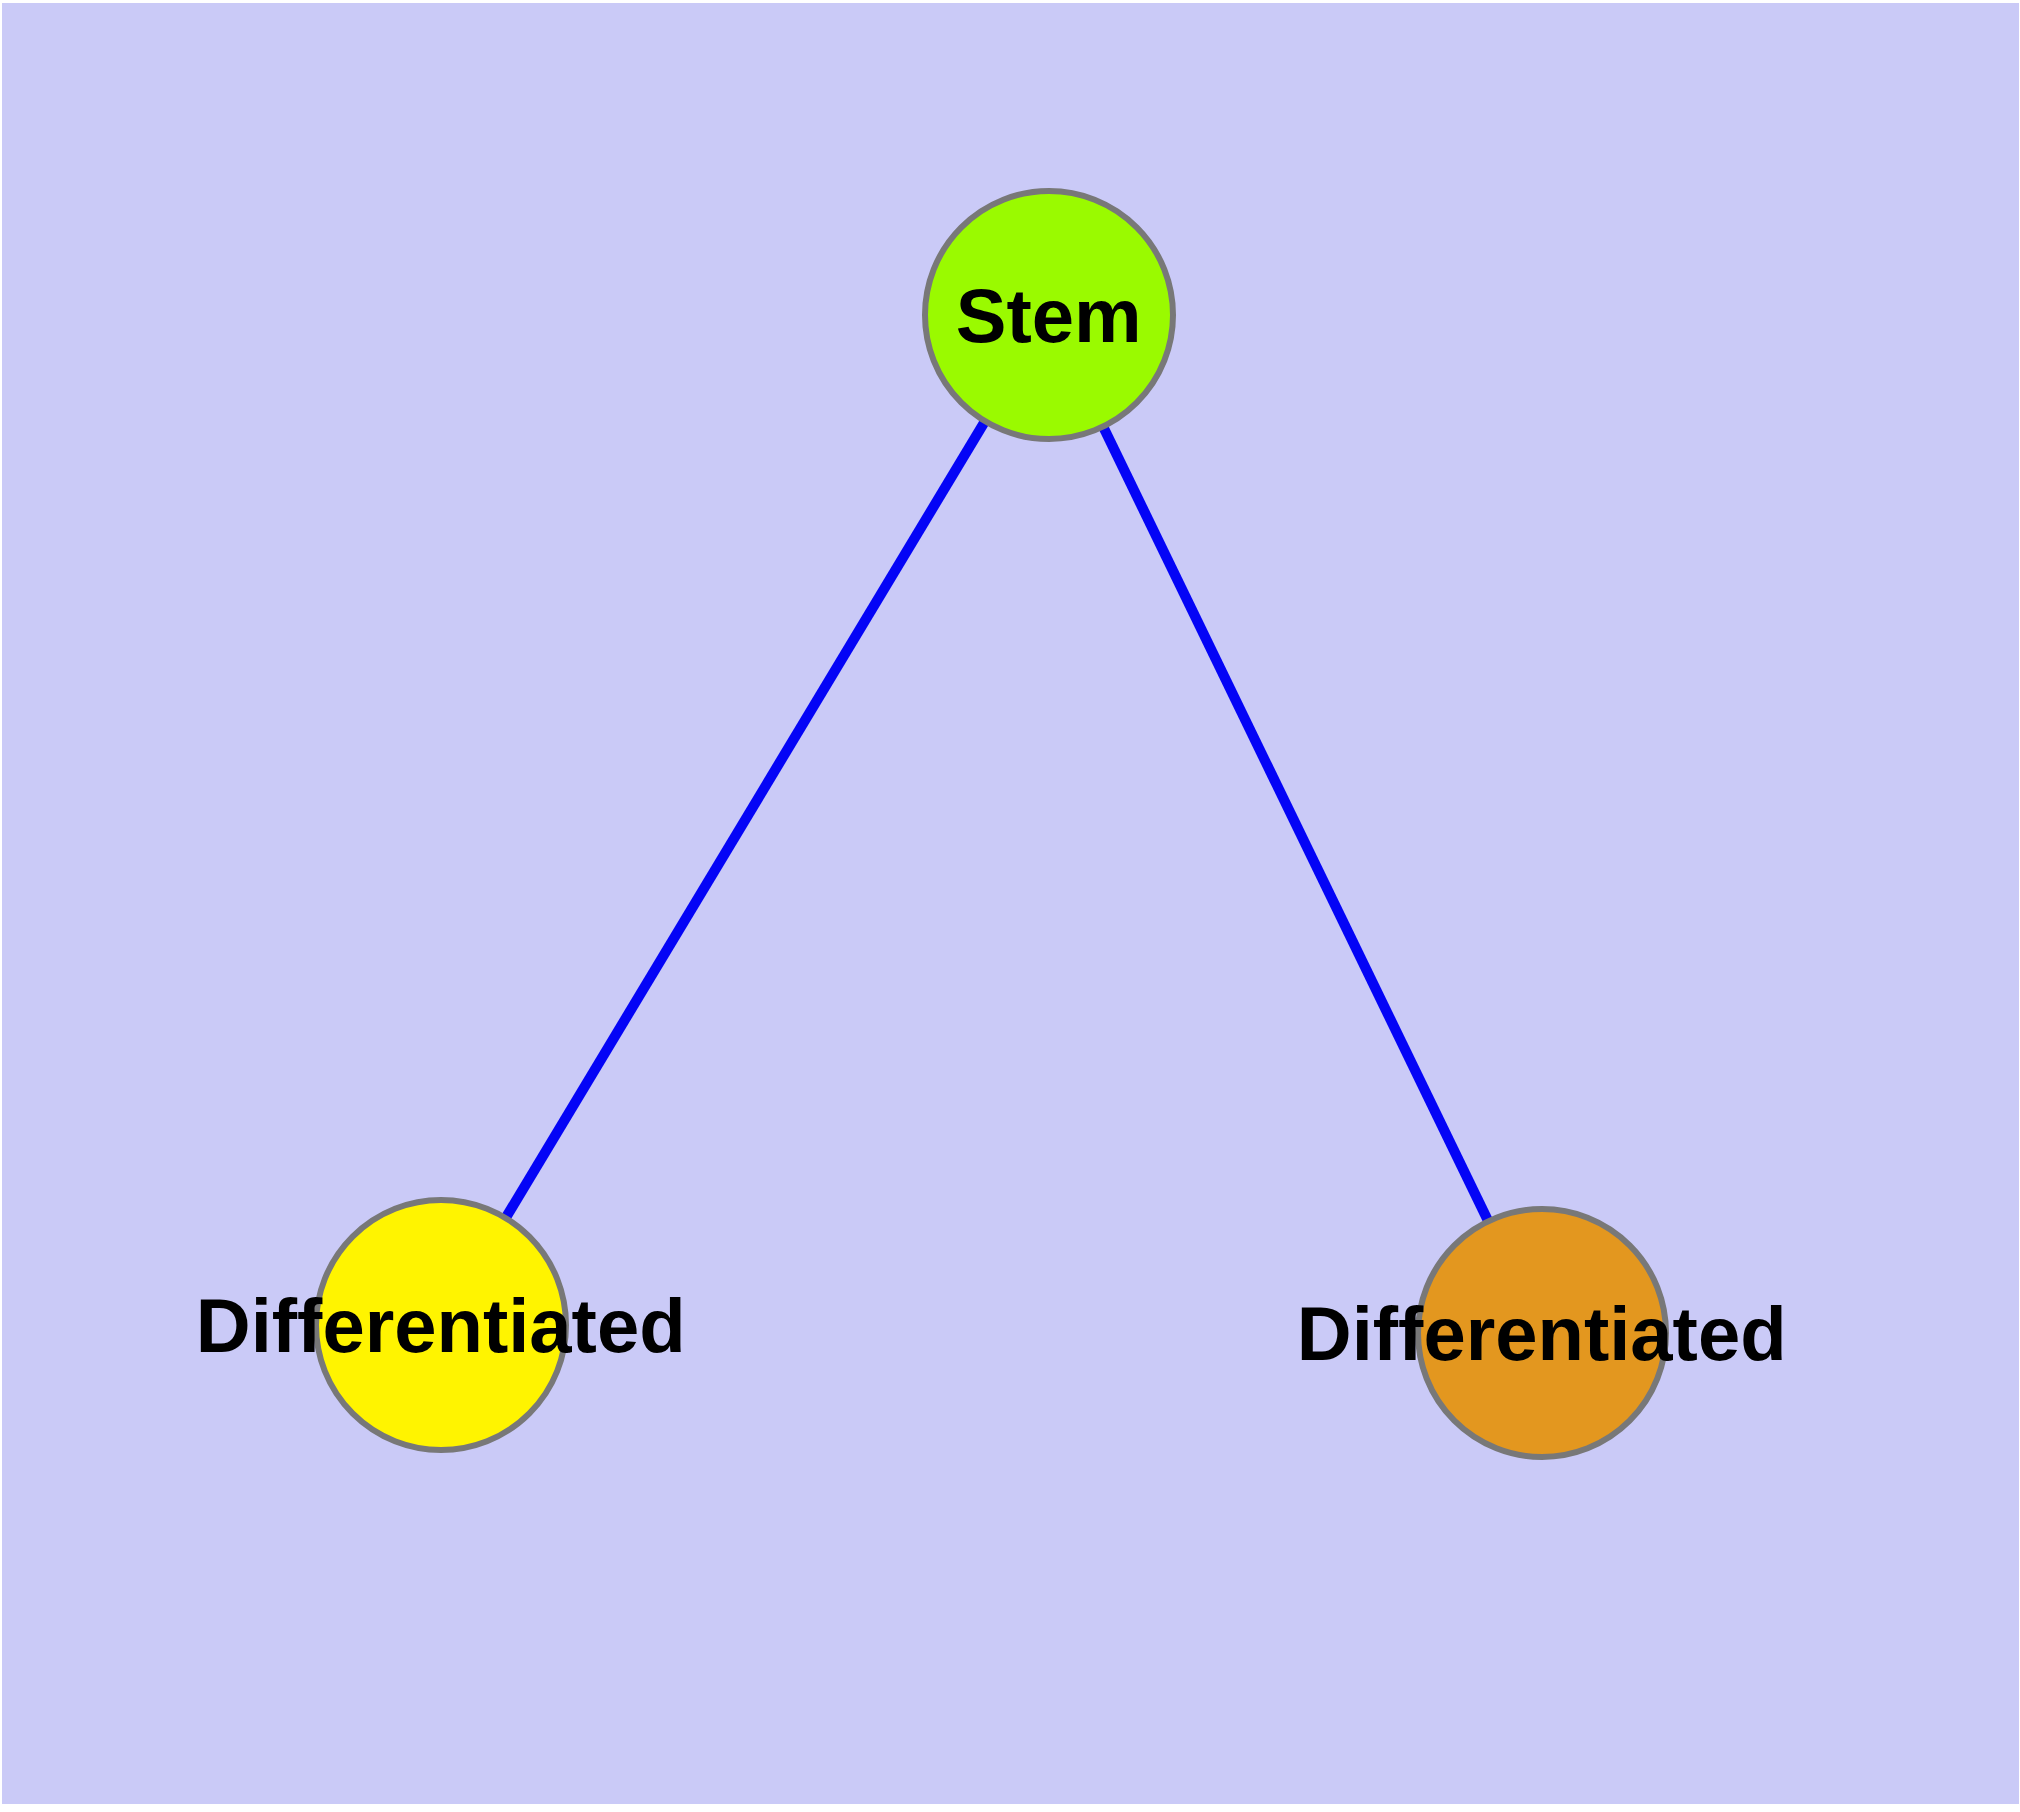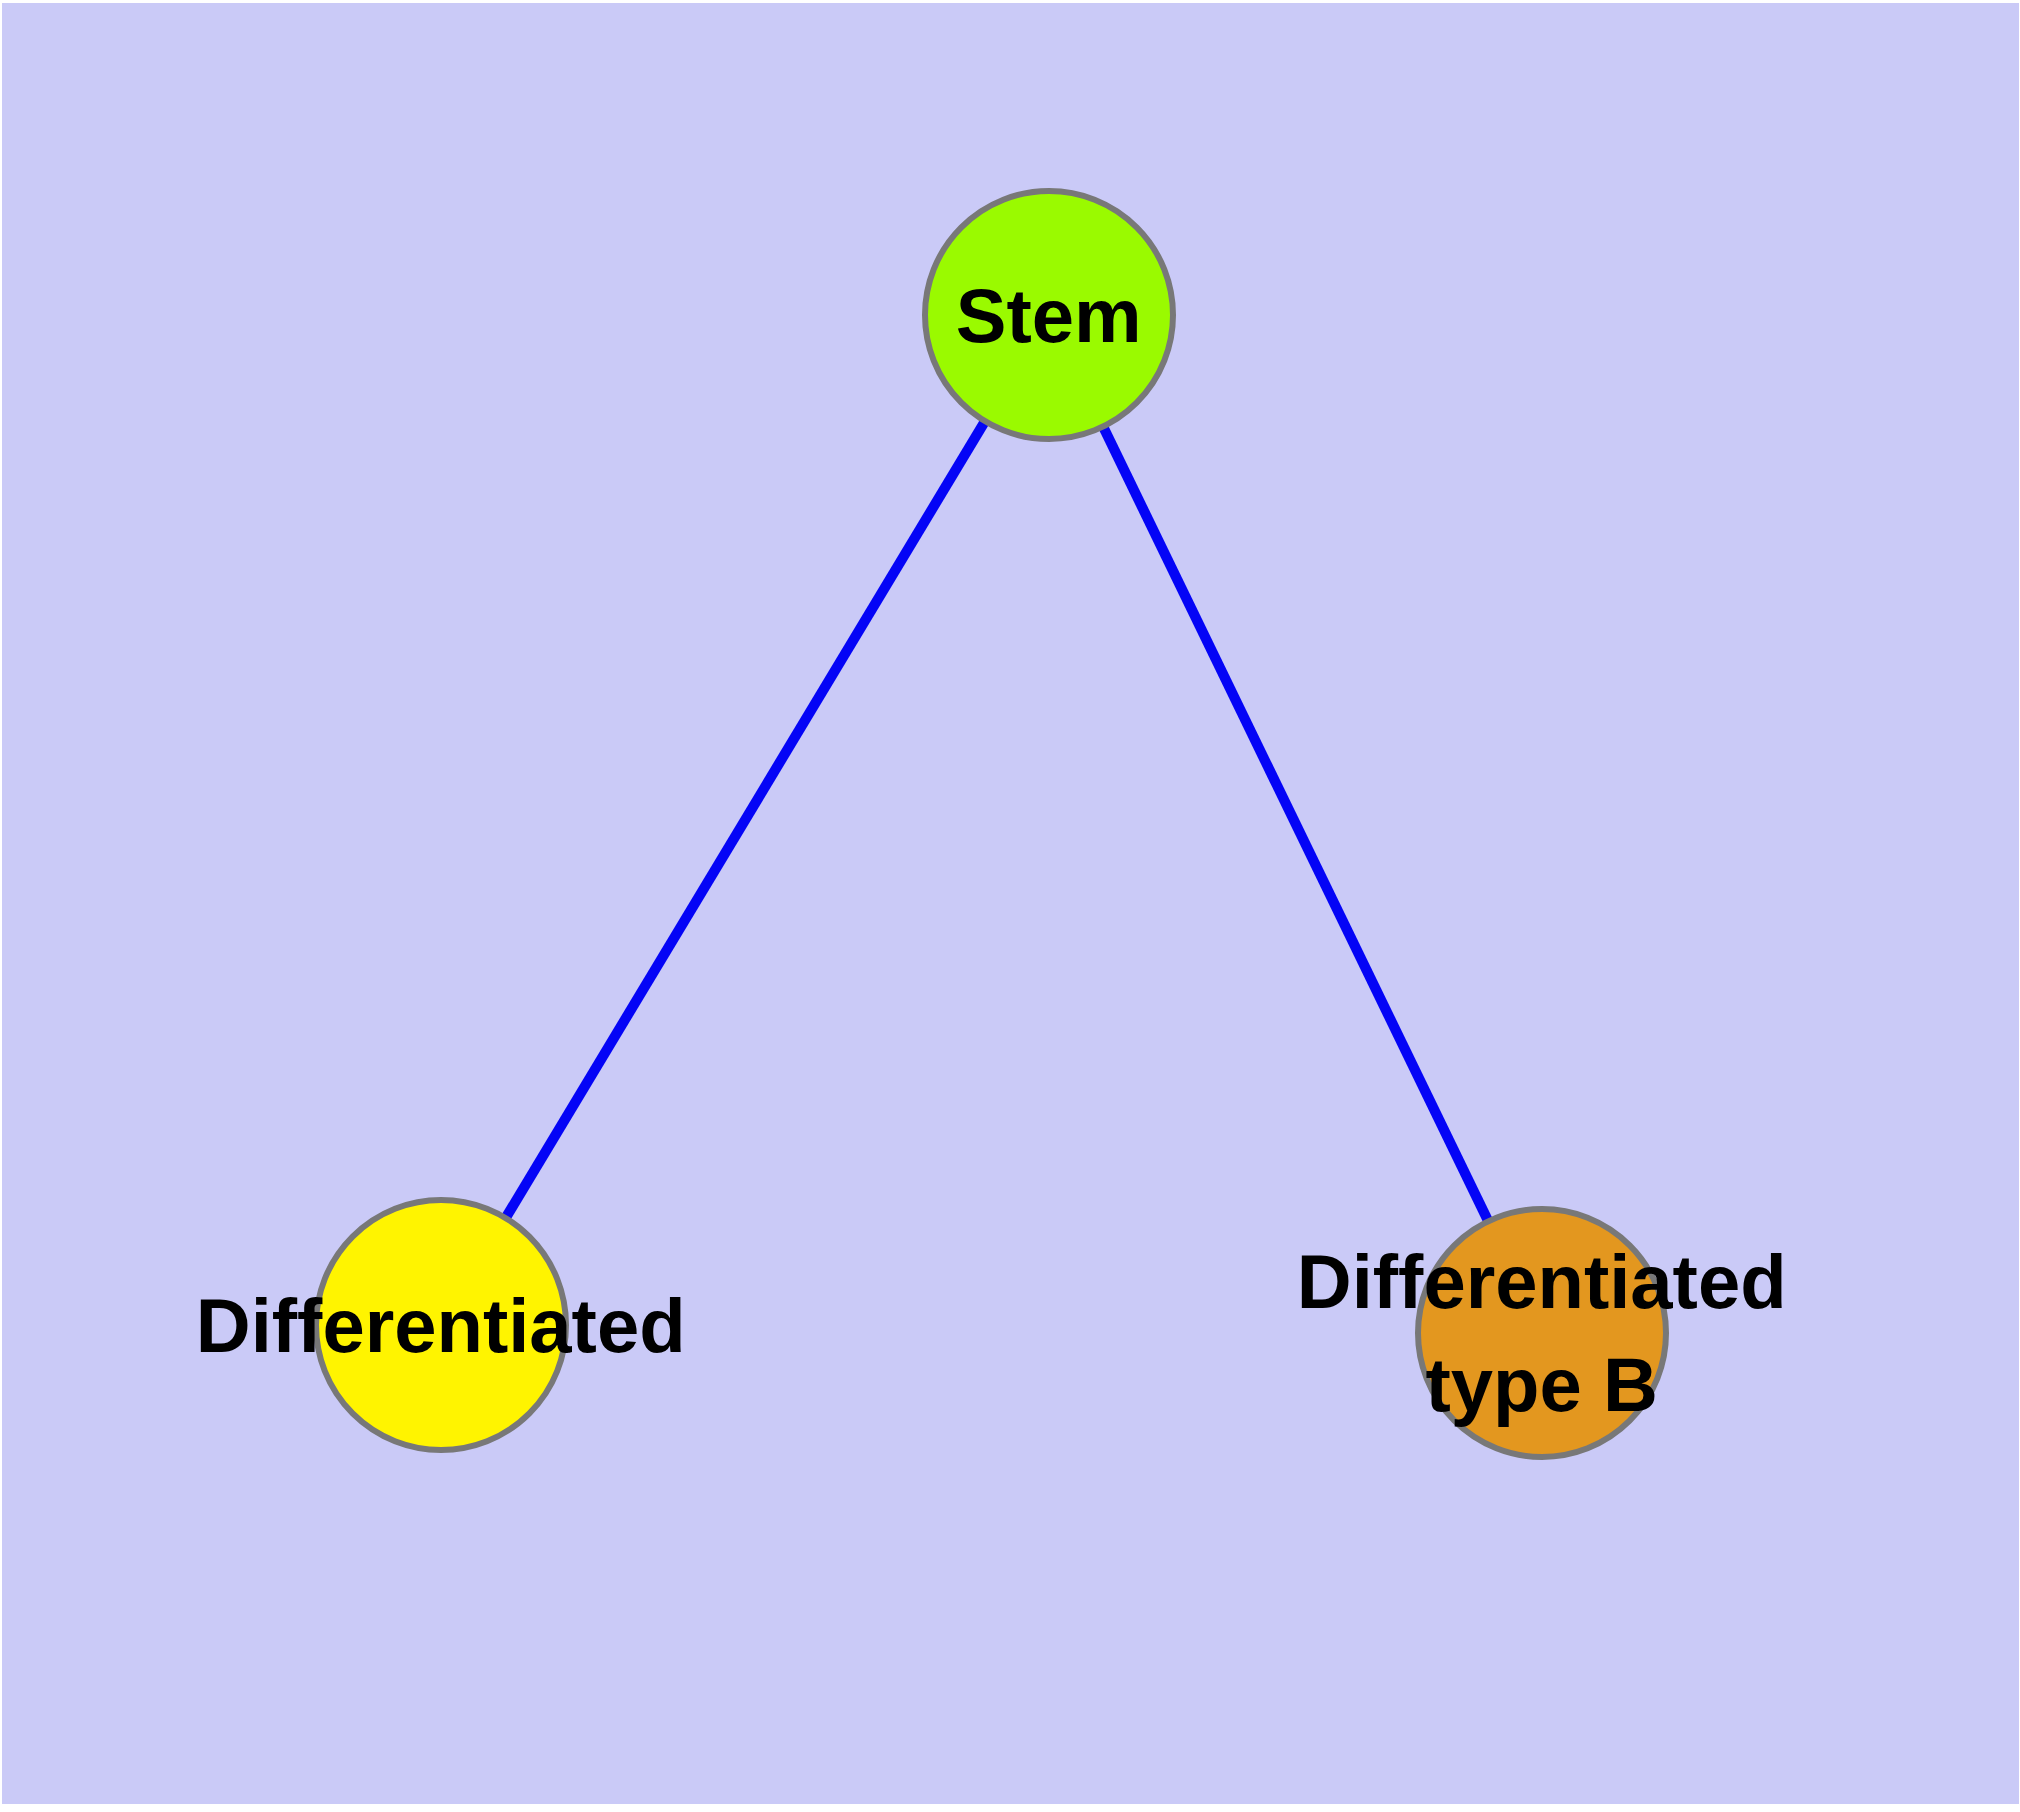--- a/index.html
+++ b/index.html
@@ -79,19 +79,18 @@
 
     <div class="node" style="left: 311px; top: 1194px; width: 256px; height: 256px; background: rgb(255, 244, 0); border-color: rgb(120, 120, 120);">
       <div class="node-label" style="color: rgb(0, 0, 0);">
         <span class="line">Differentiated</span>
       </div>
     </div>
 
     <div class="node" style="left: 1413px; top: 1203px; width: 254px; height: 254px; background: rgb(227, 151, 31); border-color: rgb(120, 120, 120);">
       <div class="node-label" style="color: rgb(0, 0, 0);">
         <span class="line">Differentiated</span>
-        <span class="line">type B</span>
       </div>
     </div>
 
   </div>
 </div>
 
 
 </body></html>

